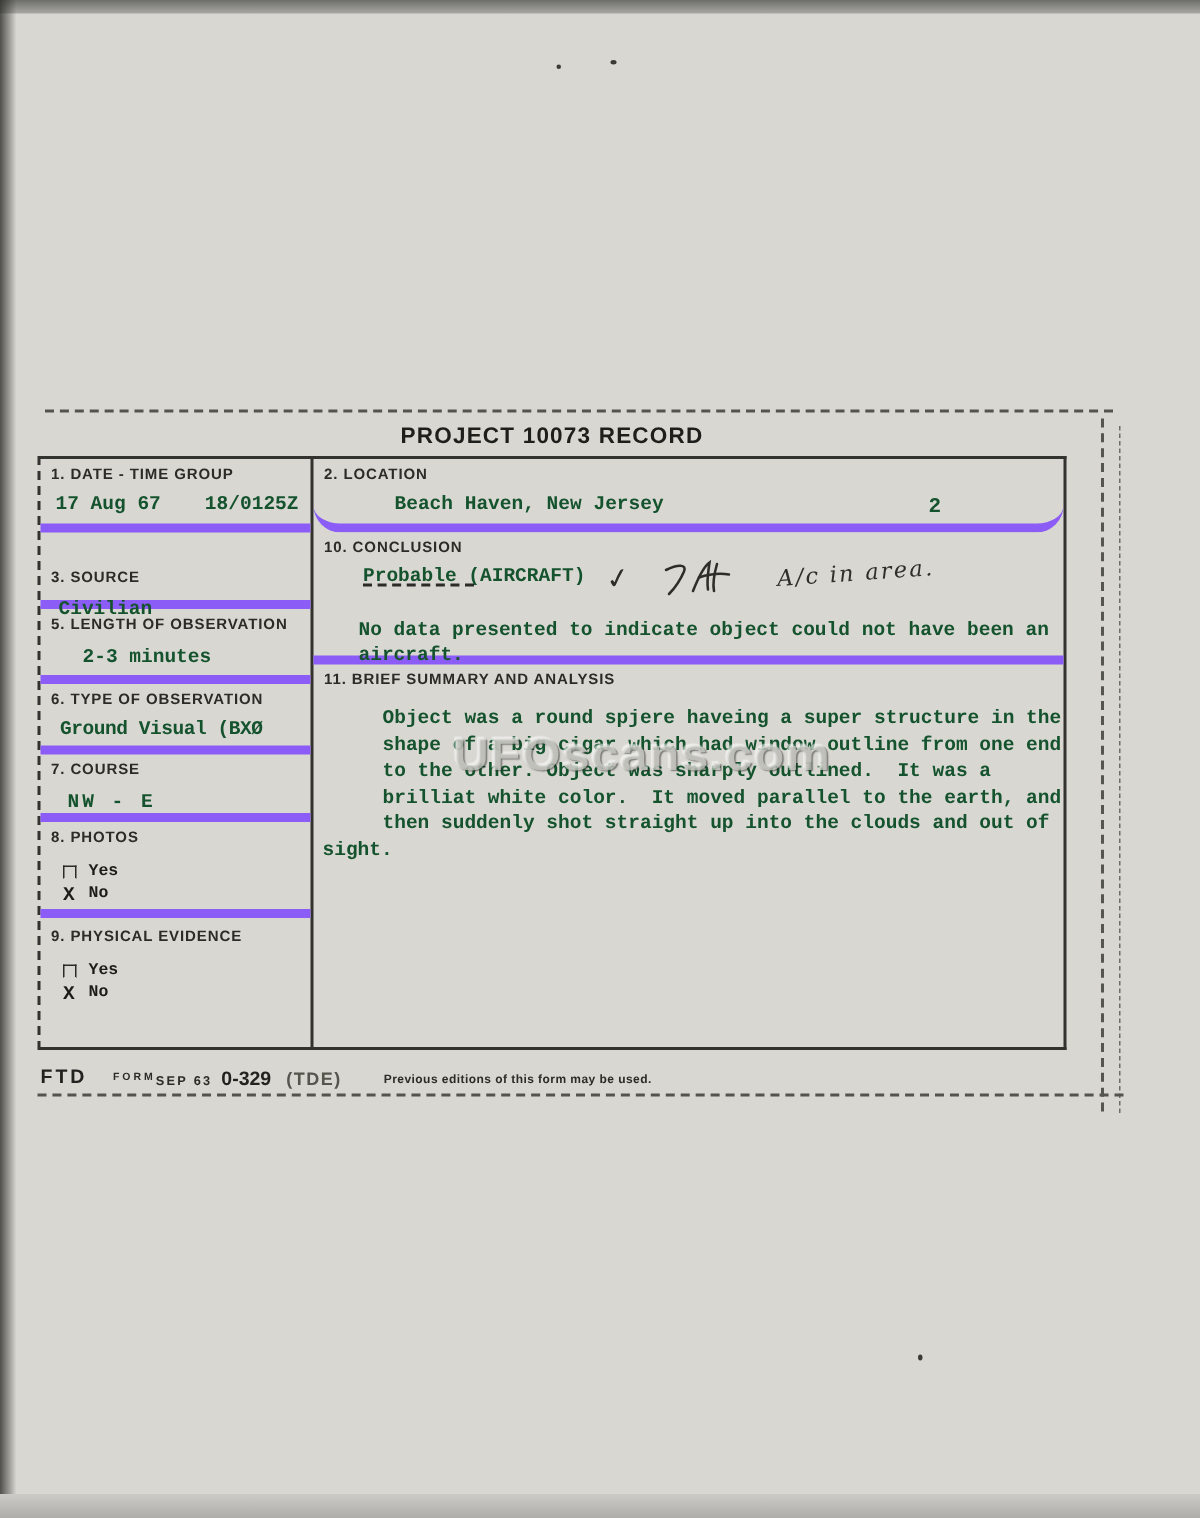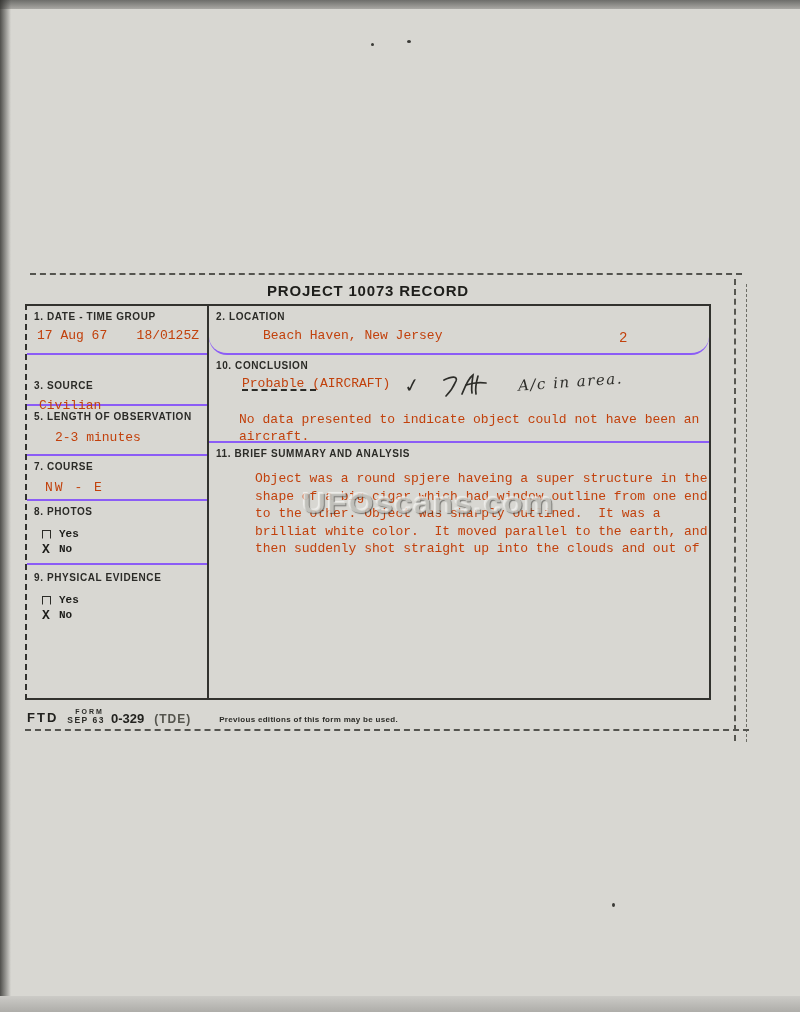--- a/index.html
+++ b/index.html
@@ -32,26 +32,26 @@
 
   .doc-title { position:absolute; left:25px; top:282px; width:686px;
     text-align:center; font-weight:700; font-size:15px; letter-spacing:.8px;
     color:#1e1e1b; }
 
   .form-table { position:absolute; left:25px; top:304px; width:686px; height:396px;
     border:2px solid #32322e; border-left-style:dashed; display:flex; background:transparent; }
   .col-left { width:182px; border-right:2px solid #32322e; display:flex; flex-direction:column; }
   .col-right { flex:1; display:flex; flex-direction:column; position:relative; }
   .row { position:relative; }
-  .rb { border-bottom:2px solid #8b5cf6; }
+  .rb { border-bottom:6px solid #8b5cf6; }
 
   .flabel { font-weight:700; font-size:10px; letter-spacing:.6px; color:#2b2b27;
     padding:5px 0 0 7px; white-space:nowrap; }
   .tval { font-family:"Liberation Mono","DejaVu Sans Mono",monospace;
-    font-weight:400; font-size:13px; color:#c2410c; white-space:pre; }
+    font-weight:700; font-size:13px; color:#14532d; white-space:pre; }
 
   
   .r-date { height:49px; } .r-source { height:31px;margin-top:20px; } .r-num { height:43px; }
   .r-len { height:50px; } .r-type { height:47px; } .r-course { height:45px; }
   .r-photos { height:64px; } .r-phys { flex:1; }
   .date-vals { display:flex; justify-content:space-between; padding:0 8px 0 10px; margin-top:6px; }
   .v-source { margin-left:12px; margin-top:7px; }
   .v-num { margin-left:40px; margin-top:6px; }
   .v-len { margin-left:28px; margin-top:8px; }
   .v-type { margin-left:13px; margin-top:6px; letter-spacing:-.3px; }
@@ -87,21 +87,21 @@
   .sum-line-last { margin-left:6px; }
 
   .watermark { position:absolute; left:302px; top:484px; font-weight:800; font-size:33px;
     letter-spacing:1px; color:rgba(225,224,218,.66);
     text-shadow:1px 1px 1px rgba(40,40,36,.55), -1px -1px 1px rgba(255,255,255,.6);
     transform:scaleY(.92); z-index:5; pointer-events:none; }
 
   
   .form-footer { position:absolute; left:27px; top:702px; height:26px; display:flex; align-items:flex-end; }
   .f-org { font-weight:700; font-size:13px; letter-spacing:2px; color:#22221f; padding-bottom:3px;}
-  .f-stack { display:flex; flex-direction:column; align-items:flex-start; margin-left:9px; padding-bottom:3px;text-align:center;}
+  .f-stack { display:flex; flex-direction:row; align-items:flex-start; margin-left:9px; padding-bottom:3px;text-align:center;}
   .f-word { font-weight:700; font-size:7px; letter-spacing:2px; color:#2b2b27; margin-left:8px;}
   .f-date { font-weight:700; font-size:8.5px; letter-spacing:1.5px; color:#2b2b27; }
   .f-num { font-weight:700; font-size:13px; color:#22221f; margin-left:6px; padding-bottom:2px;}
   .f-suffix { font-weight:700; font-size:12px; color:#55554e; margin-left:10px; padding-bottom:2px; letter-spacing:1px;}
   .f-note { font-weight:700; font-size:8px; color:#2b2b27; margin-left:28px; padding-bottom:4px; letter-spacing:.3px;}
 </style>
 </head>
 <body>
 
 <div class="sheet">
@@ -133,20 +133,24 @@
         <div class="flabel">3. SOURCE</div>
         <div class="tval v-source">Civilian</div>
       </div>
 
 
       <div class="row rb r-len">
         <div class="flabel">5. LENGTH OF OBSERVATION</div>
         <div class="tval v-len">2-3 minutes</div>
       </div>
 
+      <div class="row rb r-type">
+        <div class="flabel">6. TYPE OF OBSERVATION</div>
+        <div class="tval v-type">Ground Visual (BXØ</div>
+      </div>
 
       <div class="row rb r-course">
         <div class="flabel">7. COURSE</div>
         <div class="tval v-course">NW - E</div>
       </div>
 
       <div class="row rb r-photos">
         <div class="flabel">8. PHOTOS</div>
         <div class="chk-row chk-yes">
           <span class="chk-box"></span>
@@ -202,20 +206,21 @@
       </div>
 
       <div class="row r-summary">
         <div class="flabel">11. BRIEF SUMMARY AND ANALYSIS</div>
         <div class="summary-text">
           <div class="tval sum-line">Object was a round spjere haveing a super structure in the</div>
           <div class="tval sum-line">shape of a big cigar which had window outline from one end</div>
           <div class="tval sum-line">to the other. Object was sharply outlined.  It was a</div>
           <div class="tval sum-line">brilliat white color.  It moved parallel to the earth, and</div>
           <div class="tval sum-line">then suddenly shot straight up into the clouds and out of</div>
+          <div class="tval sum-line-last">sight.</div>
         </div>
       </div>
     </div>
   </div>
 
   <div class="watermark">UFOscans.com</div>
 
   <div class="form-footer">
     <span class="f-org">FTD</span>
     <span class="f-stack">

